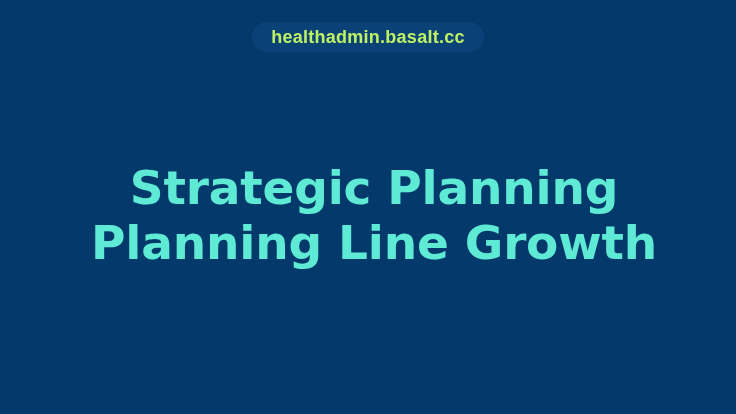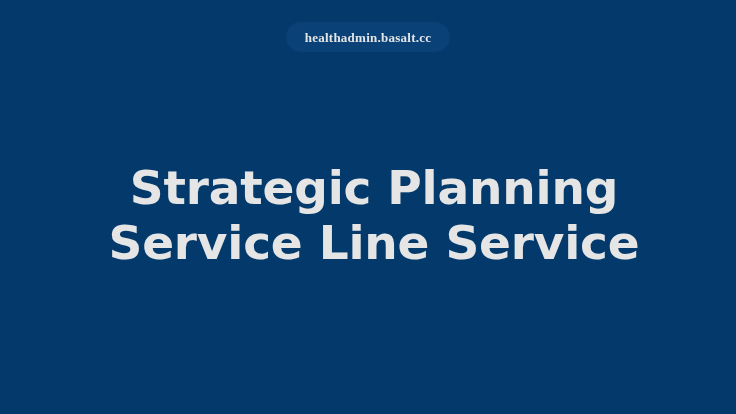--- a/index.html
+++ b/index.html
@@ -36,37 +36,37 @@
   #url-pill {
     height: 30px;
     display: flex;
     align-items: center;
     justify-content: center;
     padding: 0 19px;
     border-radius: 15px;
     background: #0a4278;
   }
   #url-pill-text {
-    color: #e5e5e5;
-    font-family: Liberation Serif, serif;
-    font-size: 13px;
+    color: #bef264;
+    font-family: Liberation Sans, sans-serif;
+    font-size: 18px;
     font-weight: 700;
     letter-spacing: 0.25px;
     line-height: 1;
     white-space: nowrap;
   }
 
   
   #headline {
     position: absolute;
     left: 12px;
     right: 0;
     top: 120px;
     text-align: center;
-    color: #e5e5e5;
+    color: #5eead4;
     font-family: "DejaVu Sans", sans-serif;
     font-weight: 700;
     font-size: 47px;
     line-height: 55px;
     letter-spacing: -0.2px;
     margin-top: 40px;
   }
   #headline .hl-line {
     display: block;
     white-space: nowrap;
@@ -78,16 +78,16 @@
 <div id="slide">
 
   <div id="url-pill-wrap">
     <div id="url-pill">
       <span id="url-pill-text">healthadmin.basalt.cc</span>
     </div>
   </div>
 
   <h1 id="headline">
     <span class="hl-line">Strategic Planning</span>
-    <span class="hl-line">Service Line Service</span>
+    <span class="hl-line">Planning Line Growth</span>
   </h1>
 
 </div>
 
 </body></html>

